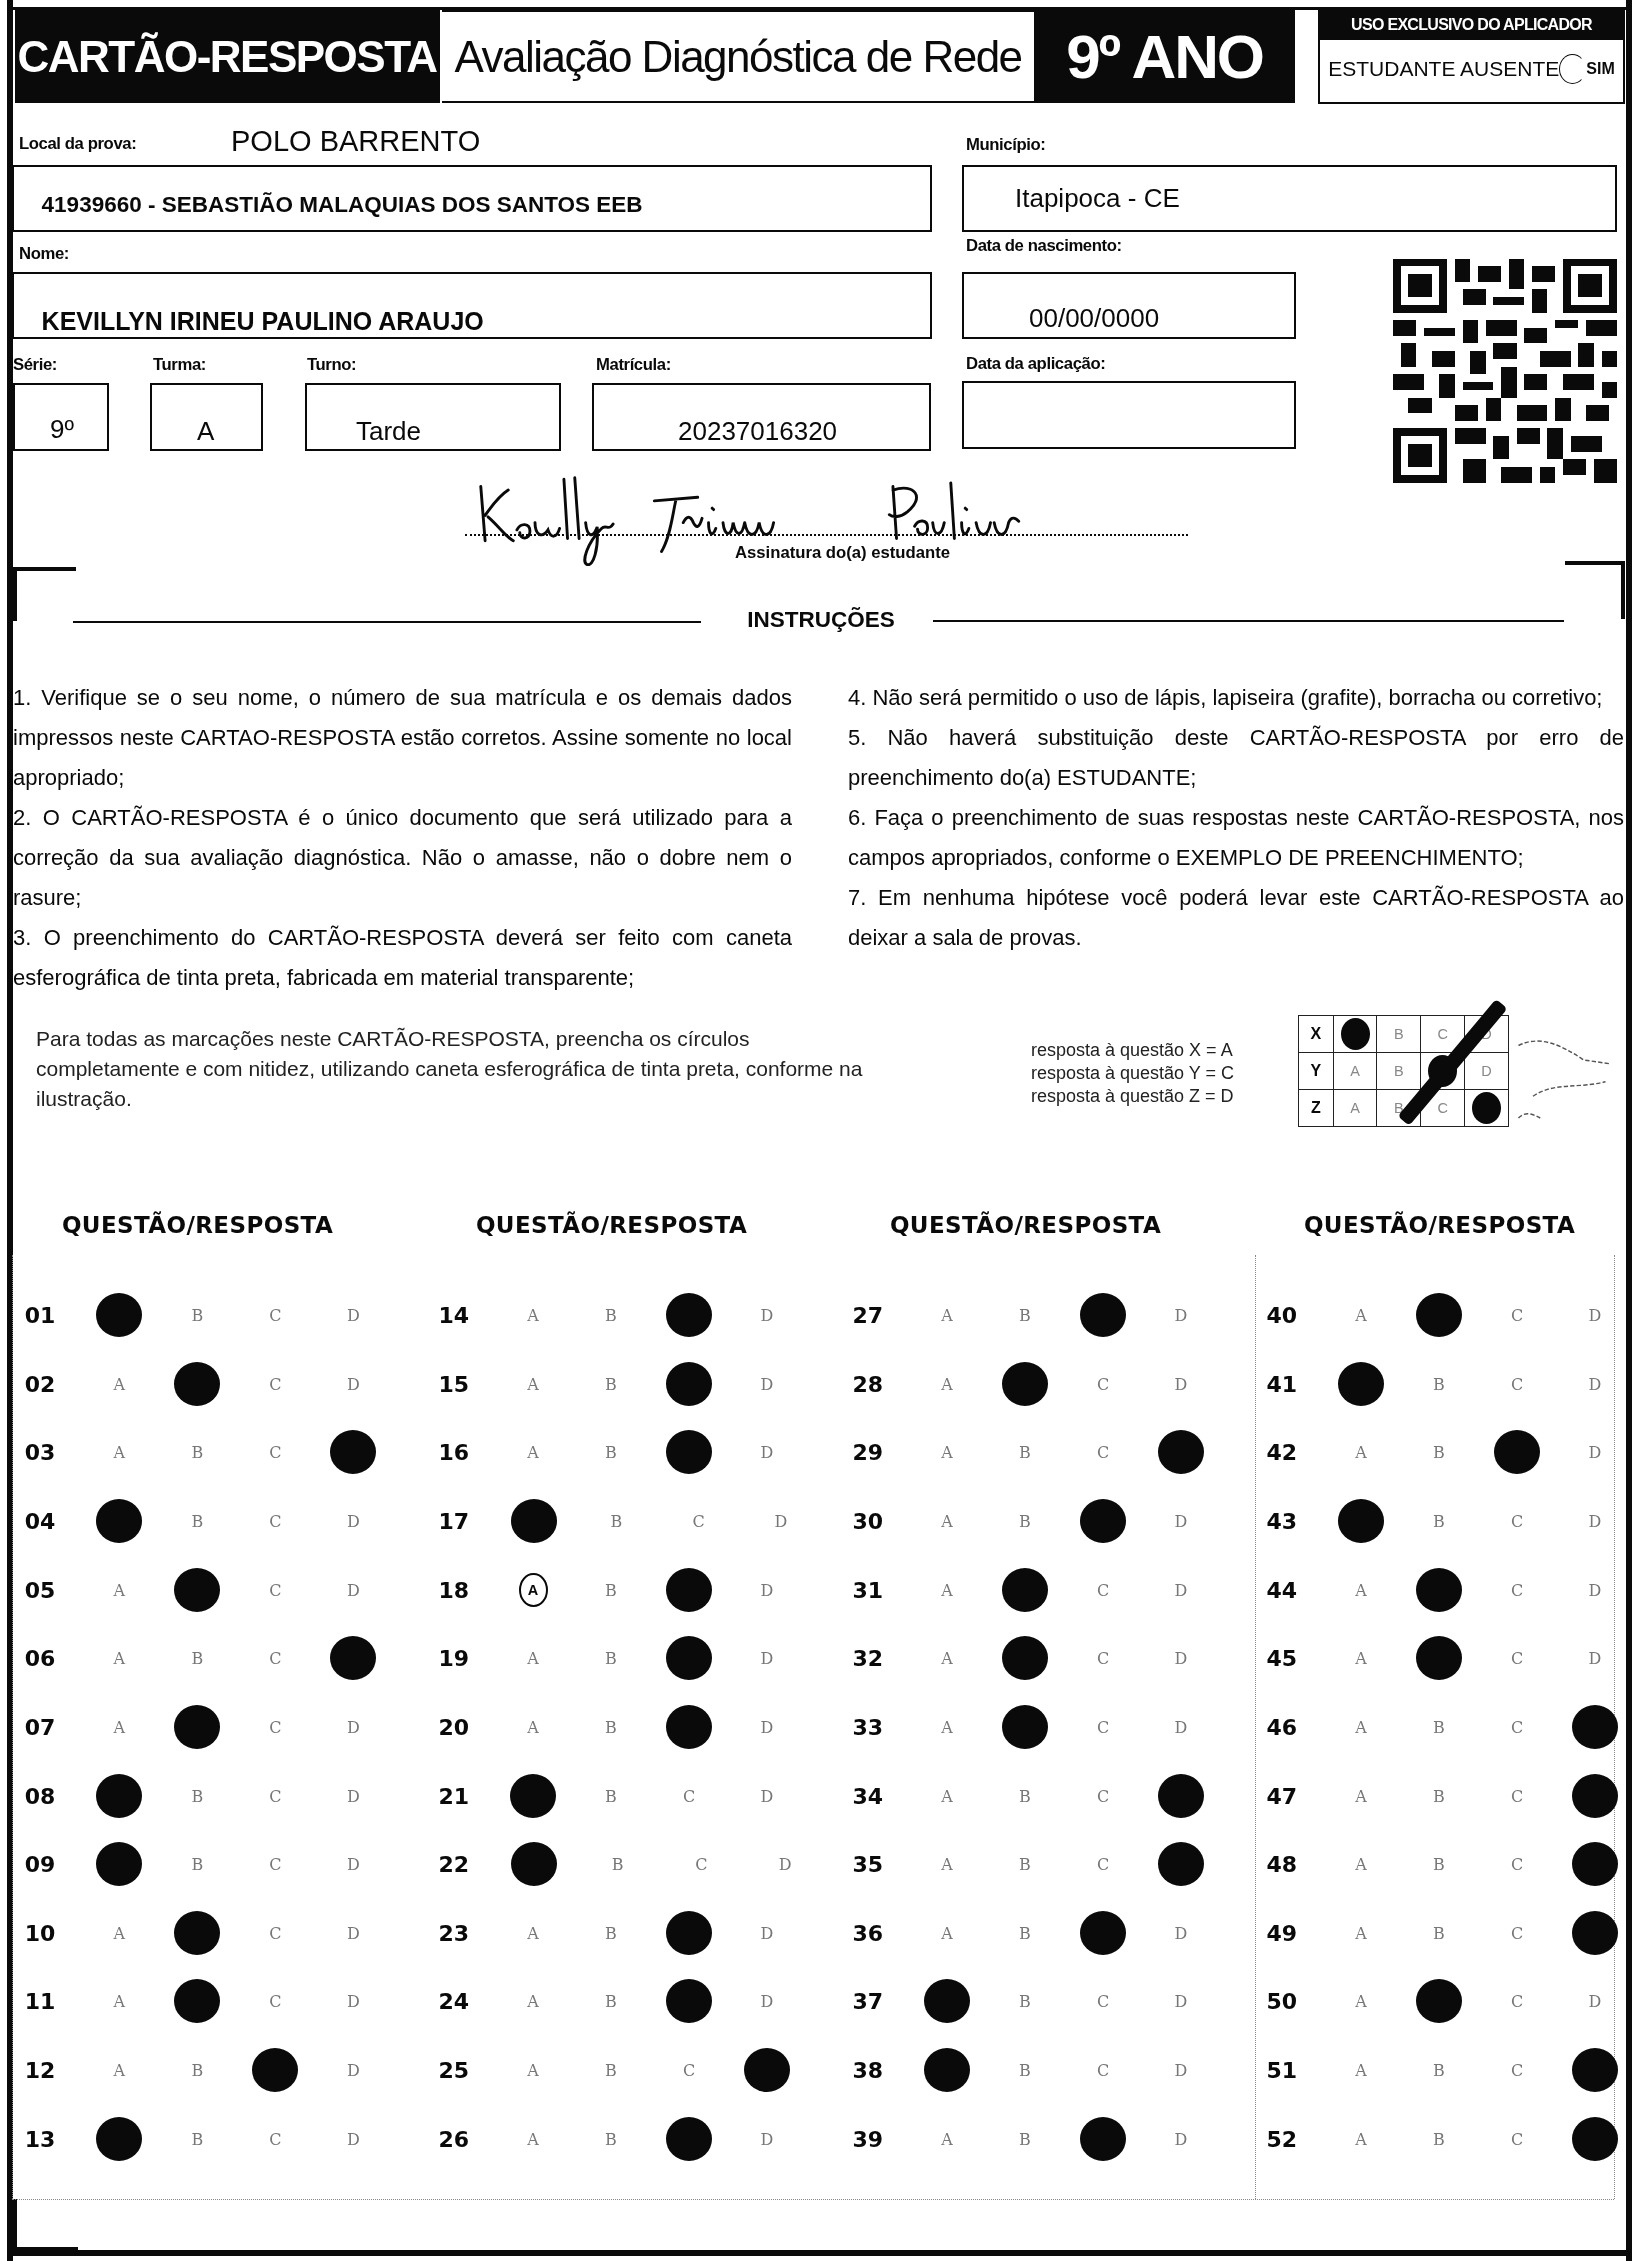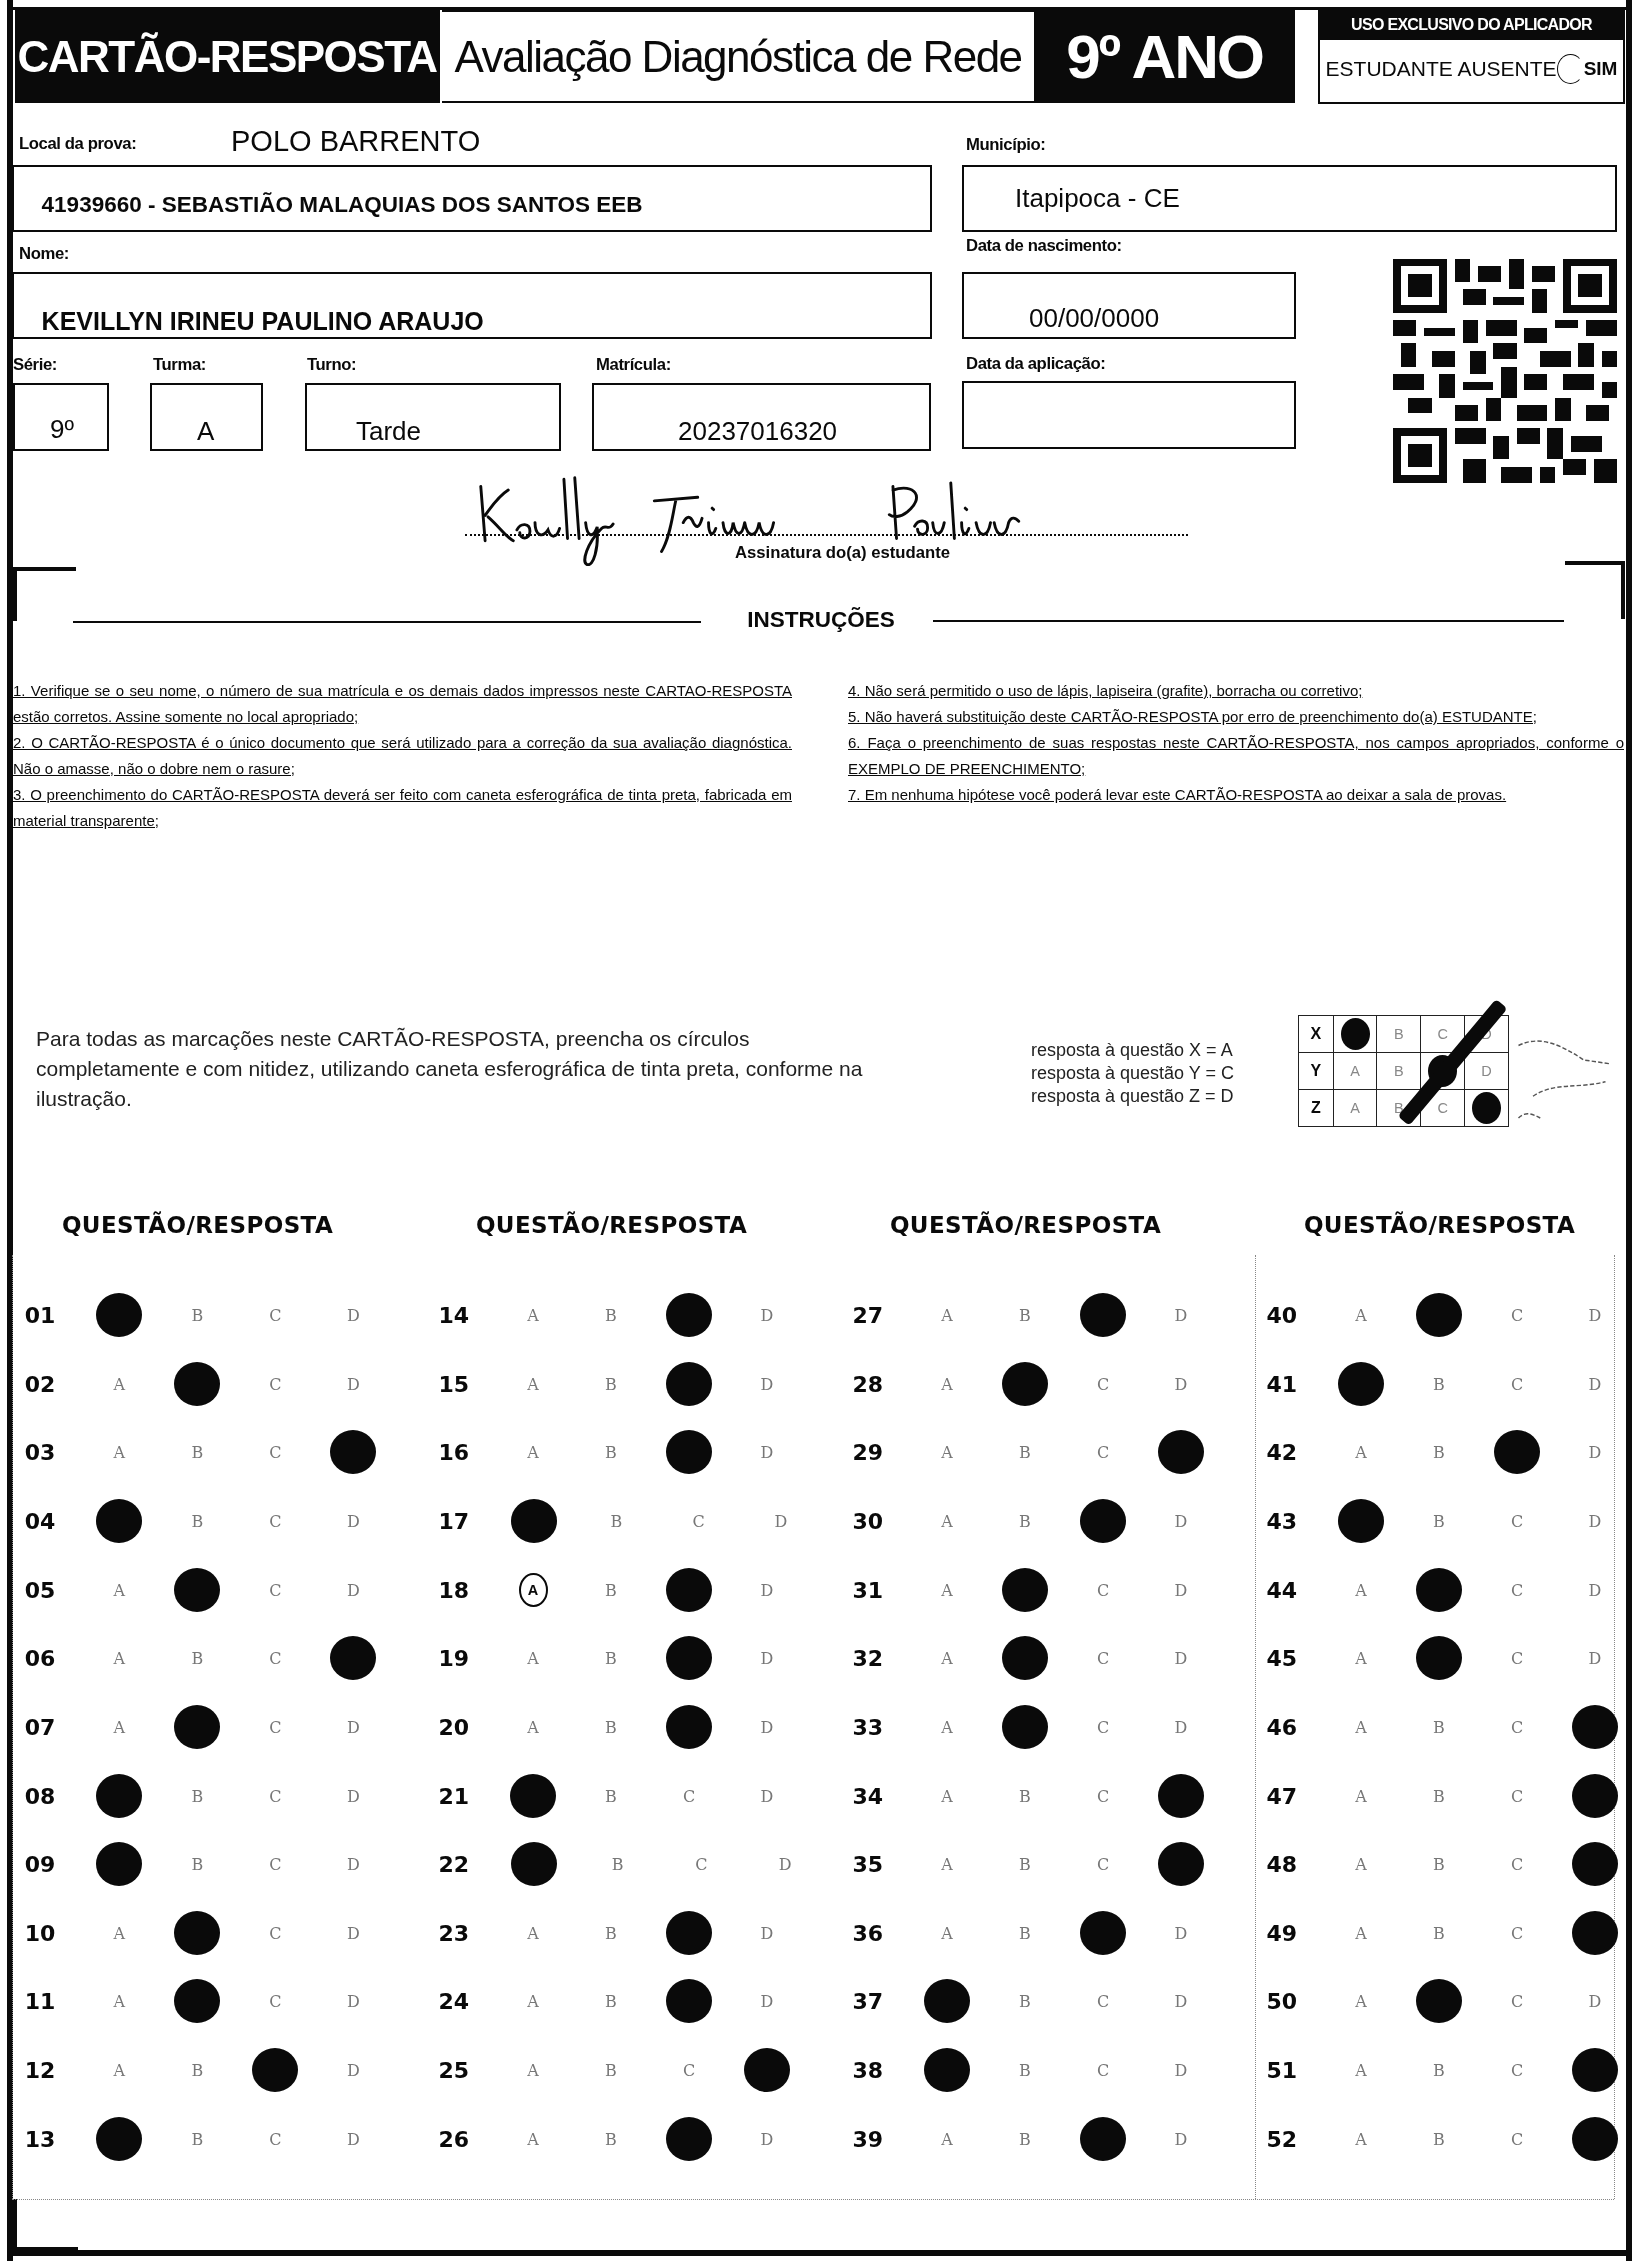--- a/index.html
+++ b/index.html
@@ -10,21 +10,21 @@
   .frame-top { left:7.3px; top:7.3px; width:1624px; height:2.9px; background:#0a0a0a; }
   .frame-bottom { left:7.3px; top:2250px; width:1624px; height:5.8px; background:#0a0a0a; }
 
   .hdr-black { left:14.5px; top:10.2px; width:425px; height:93px; background:#0a0a0a; color:#fff; font-weight:bold; font-size:44px; display:flex; align-items:center; justify-content:center; letter-spacing:-1.5px; font-family:"Liberation Sans", sans-serif; transform-origin:left; }
   .hdr-white { left:442px; top:10.2px; width:592px; height:93px; background:#fff; border-top:2.9px solid #0a0a0a; border-bottom:2.9px solid #0a0a0a; box-sizing:border-box; display:flex; align-items:center; justify-content:center; font-size:44px; letter-spacing:-1.5px; }
   .hdr-year { left:1034px; top:10.2px; width:261px; height:93px; background:#0a0a0a; color:#fff; font-weight:bold; font-size:62px; display:flex; align-items:center; justify-content:center; letter-spacing:-2.2px; }
   .aplic-box { left:1318px; top:7.3px; width:307px; height:97px; border:2.9px solid #0a0a0a; box-sizing:border-box; }
   .aplic-title { left:0; top:0; width:100%; height:30.5px; background:#0a0a0a; color:#fff; font-weight:bold; font-size:16px; display:flex; align-items:center; justify-content:center; letter-spacing:-0.7px; }
   .aplic-row { left:0; top:30.5px; width:100%; height:59px; display:flex; align-items:center; justify-content:center; font-size:21px; gap:0; }
   .bubble-empty { width:25px; height:28px; border:1.5px solid #0a0a0a; border-radius:50%; border-right-color:transparent; display:inline-block; }
-  .sim { font-size:19px; font-weight:bold; }
+  .sim { font-size:16px; font-weight:bold; }
 
   .lbl { font-size:16.7px; font-weight:bold; letter-spacing:-0.4px; }
   .box { border:2.2px solid #0a0a0a; box-sizing:border-box; background:#fff; }
   .val { font-size:26px; font-weight:normal; }
   .val-sm { font-size:22px; font-weight:bold; }
 
   .qr { left:1393px; top:258px; width:224px; height:225px; }
 
   .sig-line { left:465px; top:534px; width:723px; border-bottom:2.2px dotted #0a0a0a; }
   .sig-caption { left:697px; top:543px; width:291px; font-size:16.7px; font-weight:bold; text-align:center; }
@@ -33,21 +33,21 @@
   .corner-tl-v { left:13px; top:567px; width:3.6px; height:54px; background:#0a0a0a; }
   .corner-tr-h { left:1565px; top:561px; width:60px; height:3.6px; background:#0a0a0a; }
   .corner-tr-v { left:1621px; top:561px; width:3.6px; height:58px; background:#0a0a0a; }
   .corner-bl-v { left:13px; top:2199px; width:4.4px; height:57px; background:#0a0a0a; }
   .corner-bl-h { left:13px; top:2247px; width:65px; height:4.4px; background:#0a0a0a; }
 
   .instr-line-l { left:73px; top:621px; width:628px; height:2.2px; background:#0a0a0a; }
   .instr-line-r { left:933px; top:620px; width:631px; height:2.2px; background:#0a0a0a; }
   .instr-title { left:712px; top:607px; width:218px; font-size:22.5px; font-weight:bold; text-align:center; }
 
-  .instr-col { font-size:15px; line-height:26px; text-align:justify;text-decoration:underline; }
+  .instr-col { font-size:22px; line-height:40px; text-align:justify; }
 
   .hint { left:36px; top:1024px; width:828px; font-size:21px; line-height:30px; color:#222; }
   .example-legend { left:1031px; top:1039px; font-size:18px; line-height:23px; color:#222; }
   .ex-table { left:1298px; top:1015px; width:211px; border-collapse:collapse; }
   .ex-table td { border:1.5px solid #222; width:42px; height:36px; text-align:center; font-size:14.5px; color:#888; padding:0; }
   .ex-table td.key { color:#0a0a0a; font-weight:bold; font-size:16px; width:33px; }
   .ex-dot { display:inline-block; width:29px; height:32px; background:#0a0a0a; border-radius:50%; vertical-align:middle; }
   .pen { left:1496px; top:999px; width:14.5px; height:153px; background:#0a0a0a; transform:rotate(40deg); transform-origin:top left; border-radius:4.4px; }
 
   .grid-head { font-size:23px; font-weight:bold; text-align:center; width:349px; letter-spacing:0.4px; font-family:"DejaVu Sans", sans-serif; }

